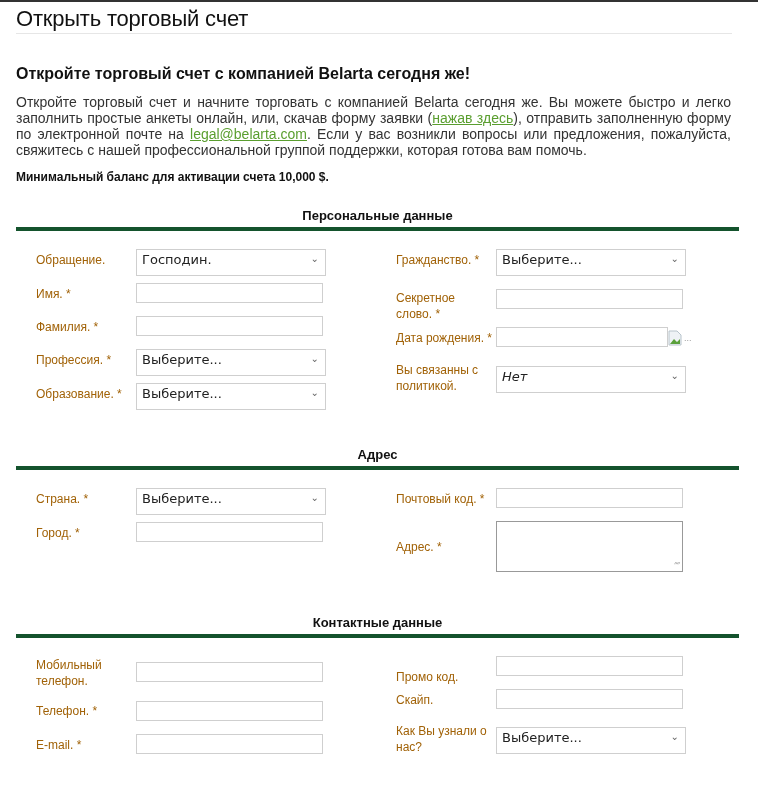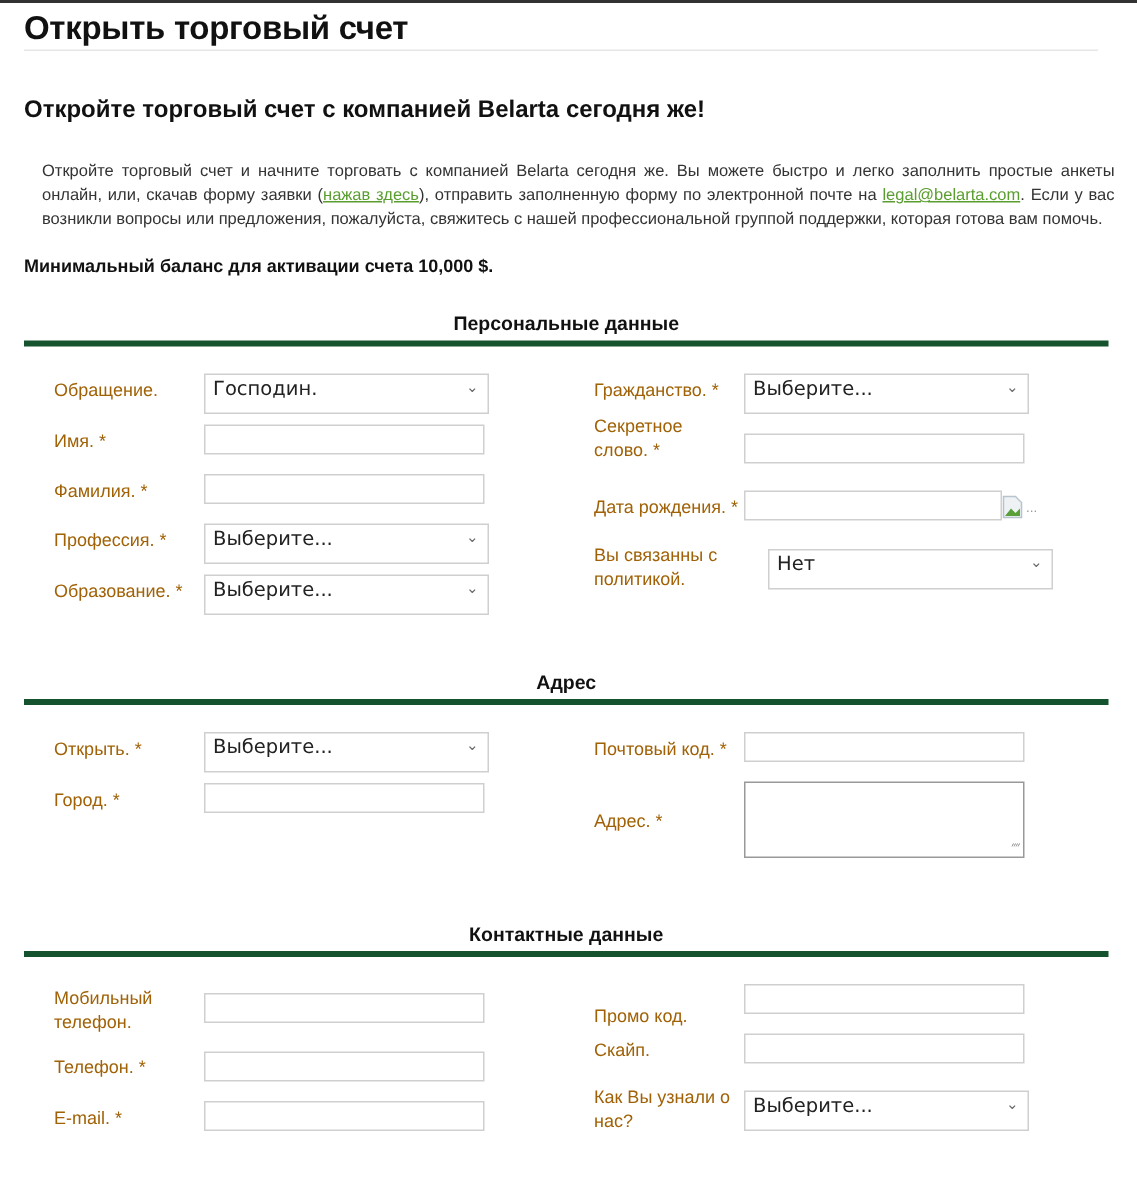--- a/index.html
+++ b/index.html
@@ -7,34 +7,34 @@
   body {
     width: 758px; height: 791px; overflow: hidden;
     background: #fff;
     font-family: "Liberation Sans", sans-serif;
     color: #222;
     position: relative;
     border-top: 2px solid #333;
   }
   .page-title {
     position: absolute; left: 16px; top: 4px;
-    font-size: 22px; font-weight: bold; color: #111; margin: 0;
+    font-size: 22px; font-weight: normal; color: #111; margin: 0;
     letter-spacing: -0.2px;
   }
   .title-rule {
     position: absolute; left: 16px; right: 26px; top: 31px;
     height: 1px; background: #e6e6e6;
   }
   .subtitle {
     position: absolute; left: 16px; top: 63px;
     font-size: 16px; font-weight: bold; color: #111; margin: 0;
   }
   .intro {
     position: absolute; left: 16px; top: 92px; width: 715px;
-    font-size: 11px; line-height: 16px; text-align: justify; color: #333; margin: 12px;
+    font-size: 14px; line-height: 16px; text-align: justify; color: #333; margin: 0;
   }
   .intro a { color: #5a9e2f; text-decoration: underline; }
   .min-balance {
     position: absolute; left: 16px; top: 168px;
     font-size: 12px; font-weight: bold; color: #111; margin: 0;
   }
   .section-head {
     position: absolute; left: 16px; width: 723px;
     text-align: center; font-size: 13px; font-weight: bold; color: #111;
     padding-bottom: 4px; border-bottom: 4px solid #14532d;
@@ -106,48 +106,48 @@
   <span>Выберите...</span>
   <span class="chev">⌄</span>
 </div>
 
 <div class="field-label" style="left:396px;top:250px;">Гражданство. *</div>
 <div class="select-box" style="left:496px;top:247px;">
   <span>Выберите...</span>
   <span class="chev">⌄</span>
 </div>
 
-<div class="field-label" style="left:396px;top:274px;">
+<div class="field-label" style="left:396px;top:288px;">
   <span>Секретное</span><br>
   <span>слово. *</span>
 </div>
 <input class="text-input" style="left: 496px; top: 287px;" value="">
 
 <div class="field-label" style="left:396px;top:328px;">Дата рождения. *</div>
 <input class="text-input" style="left: 496px; top: 325px; width: 172px;" value="">
 <div class="broken-img" style="left:668px;top:328px;">
   <svg width="14" height="16" viewBox="0 0 14 16">
     <path d="M1 1 H9 L13 5 V15 H1 Z" fill="#eef2f5" stroke="#b8c4cc" stroke-width="1"></path>
     <path d="M2 14 L6 9 L9 12 L12 9 V14 Z" fill="#5aa03a"></path>
   </svg>
   <span class="alt">...</span>
 </div>
 
 <div class="field-label" style="left:396px;top:360px;">
   <span>Вы связанны с</span><br>
   <span>политикой.</span>
 </div>
-<div class="select-box" style="left:512px;top:364px;">
+<div class="select-box" style="left:496px;top:364px;font-style:italic;">
   <span>Нет</span>
   <span class="chev">⌄</span>
 </div>
 
 <div class="section-head" style="top:445px;">Адрес</div>
 
-<div class="field-label" style="left:36px;top:489px;">Открыть. *</div>
+<div class="field-label" style="left:36px;top:489px;">Страна. *</div>
 <div class="select-box" style="left:136px;top:486px;">
   <span>Выберите...</span>
   <span class="chev">⌄</span>
 </div>
 
 <div class="field-label" style="left:36px;top:523px;">Город. *</div>
 <input class="text-input" style="left: 136px; top: 520px;" value="">
 
 <div class="field-label" style="left:396px;top:489px;">Почтовый код. *</div>
 <input class="text-input" style="left: 496px; top: 486px;" value="">

